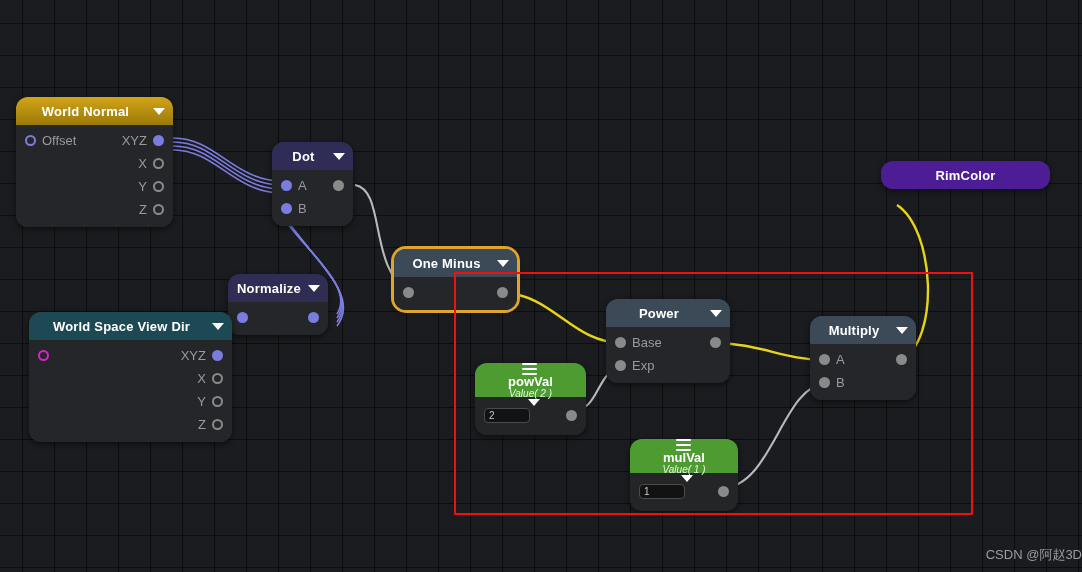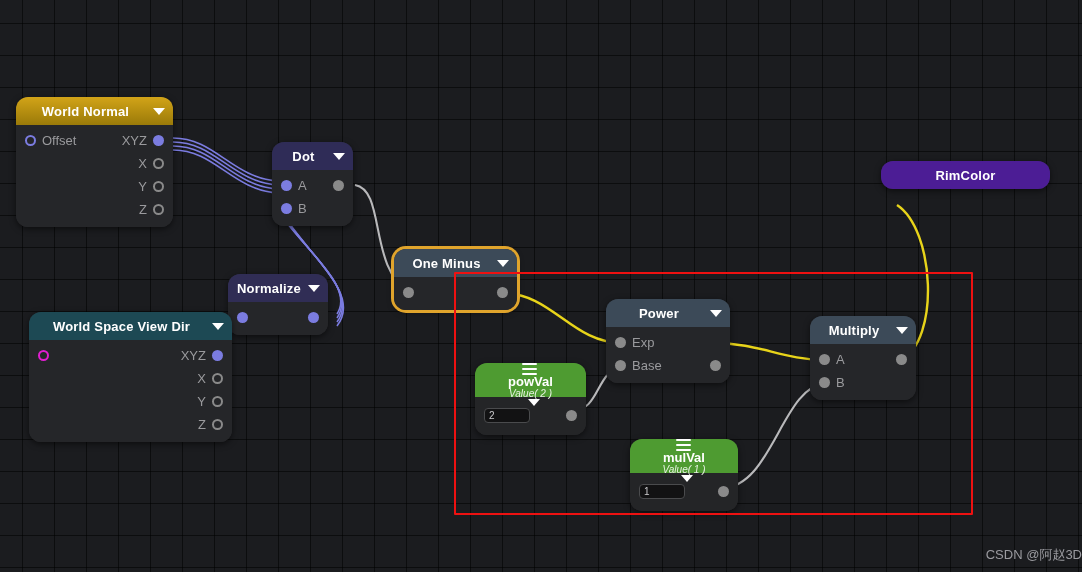--- a/index.html
+++ b/index.html
@@ -209,26 +209,26 @@
   </div>
 
   <div class="node" style="left:606px;top:299px;width:124px;">
     <div class="nhead h-slate">
       <span class="ntitle">Power</span>
       <span class="caret"></span>
     </div>
     <div class="nbody">
       <div class="row">
         <span class="sock filled-g"></span>
+        <span class="lbl l">Base</span>
+        <span class="sock filled-g" style="margin-left:auto;"></span>
+      </div>
+      <div class="row">
+        <span class="sock filled-g"></span>
         <span class="lbl l">Exp</span>
-      </div>
-      <div class="row">
-        <span class="sock filled-g"></span>
-        <span class="lbl l">Base</span>
-        <span class="sock filled-g" style="margin-left:auto;"></span>
       </div>
     </div>
   </div>
 
   <div class="node" style="left:810px;top:316px;width:106px;">
     <div class="nhead h-slate">
       <span class="ntitle">Multiply</span>
       <span class="caret"></span>
     </div>
     <div class="nbody">

